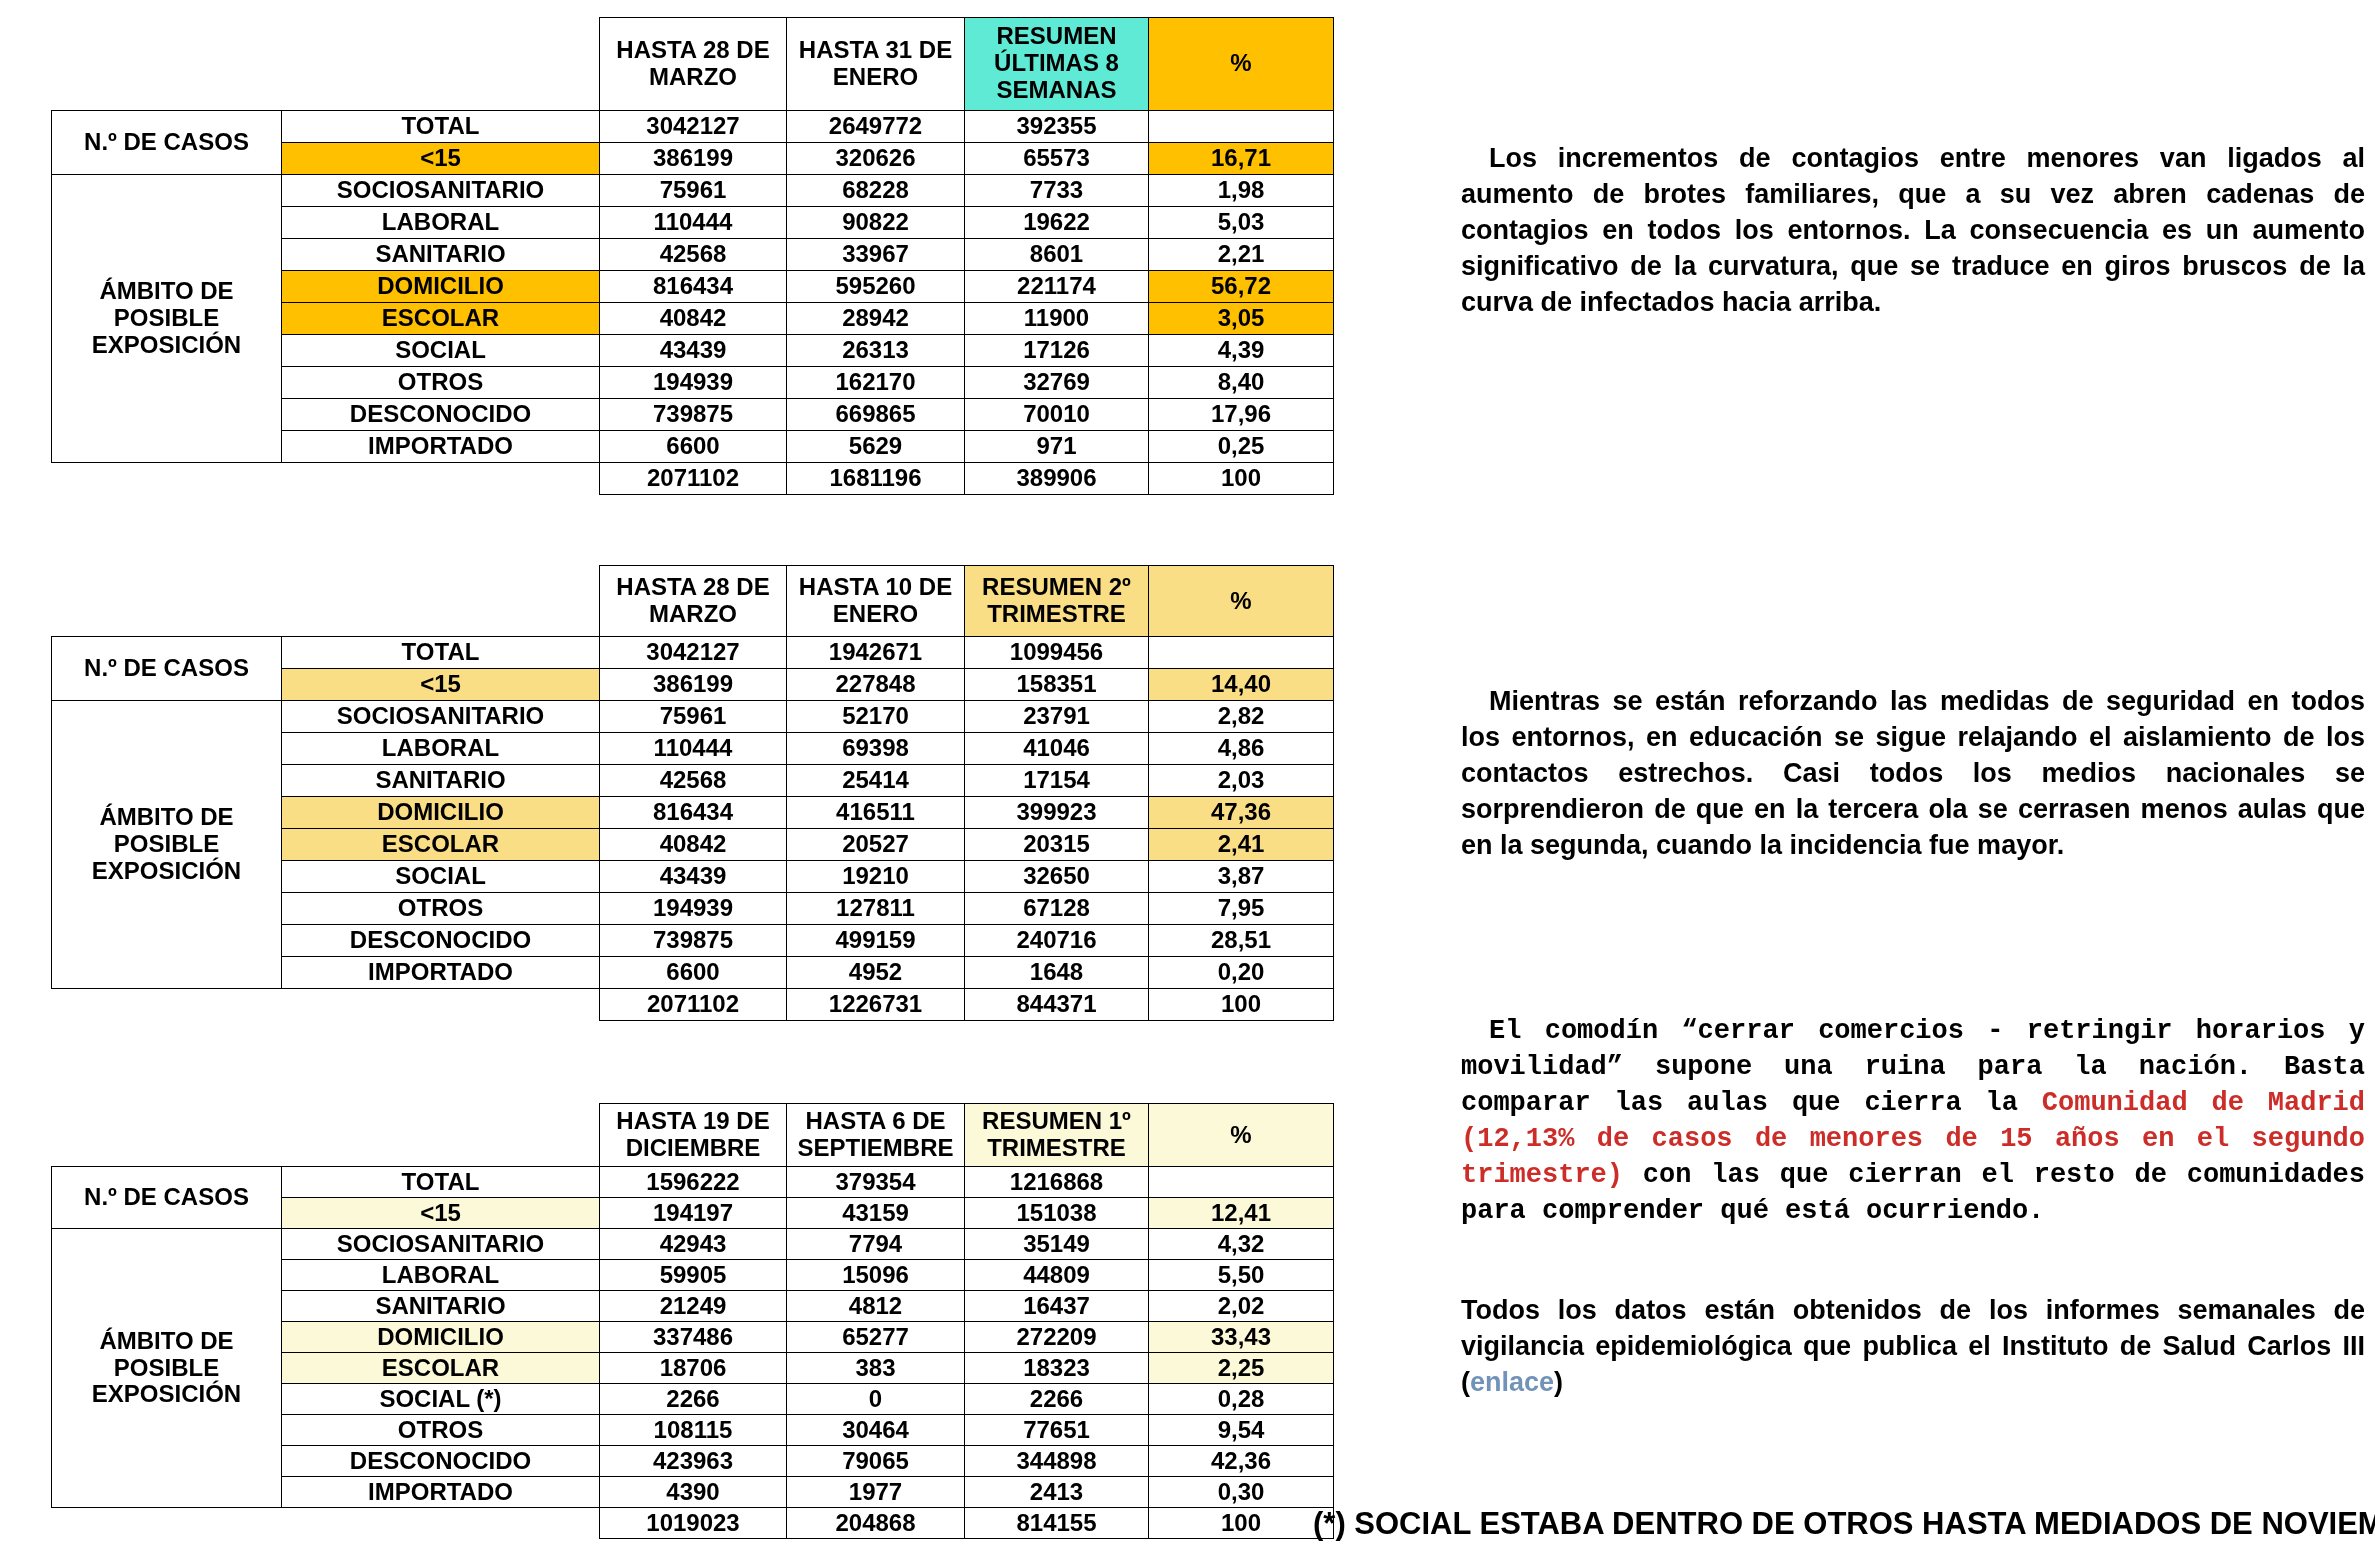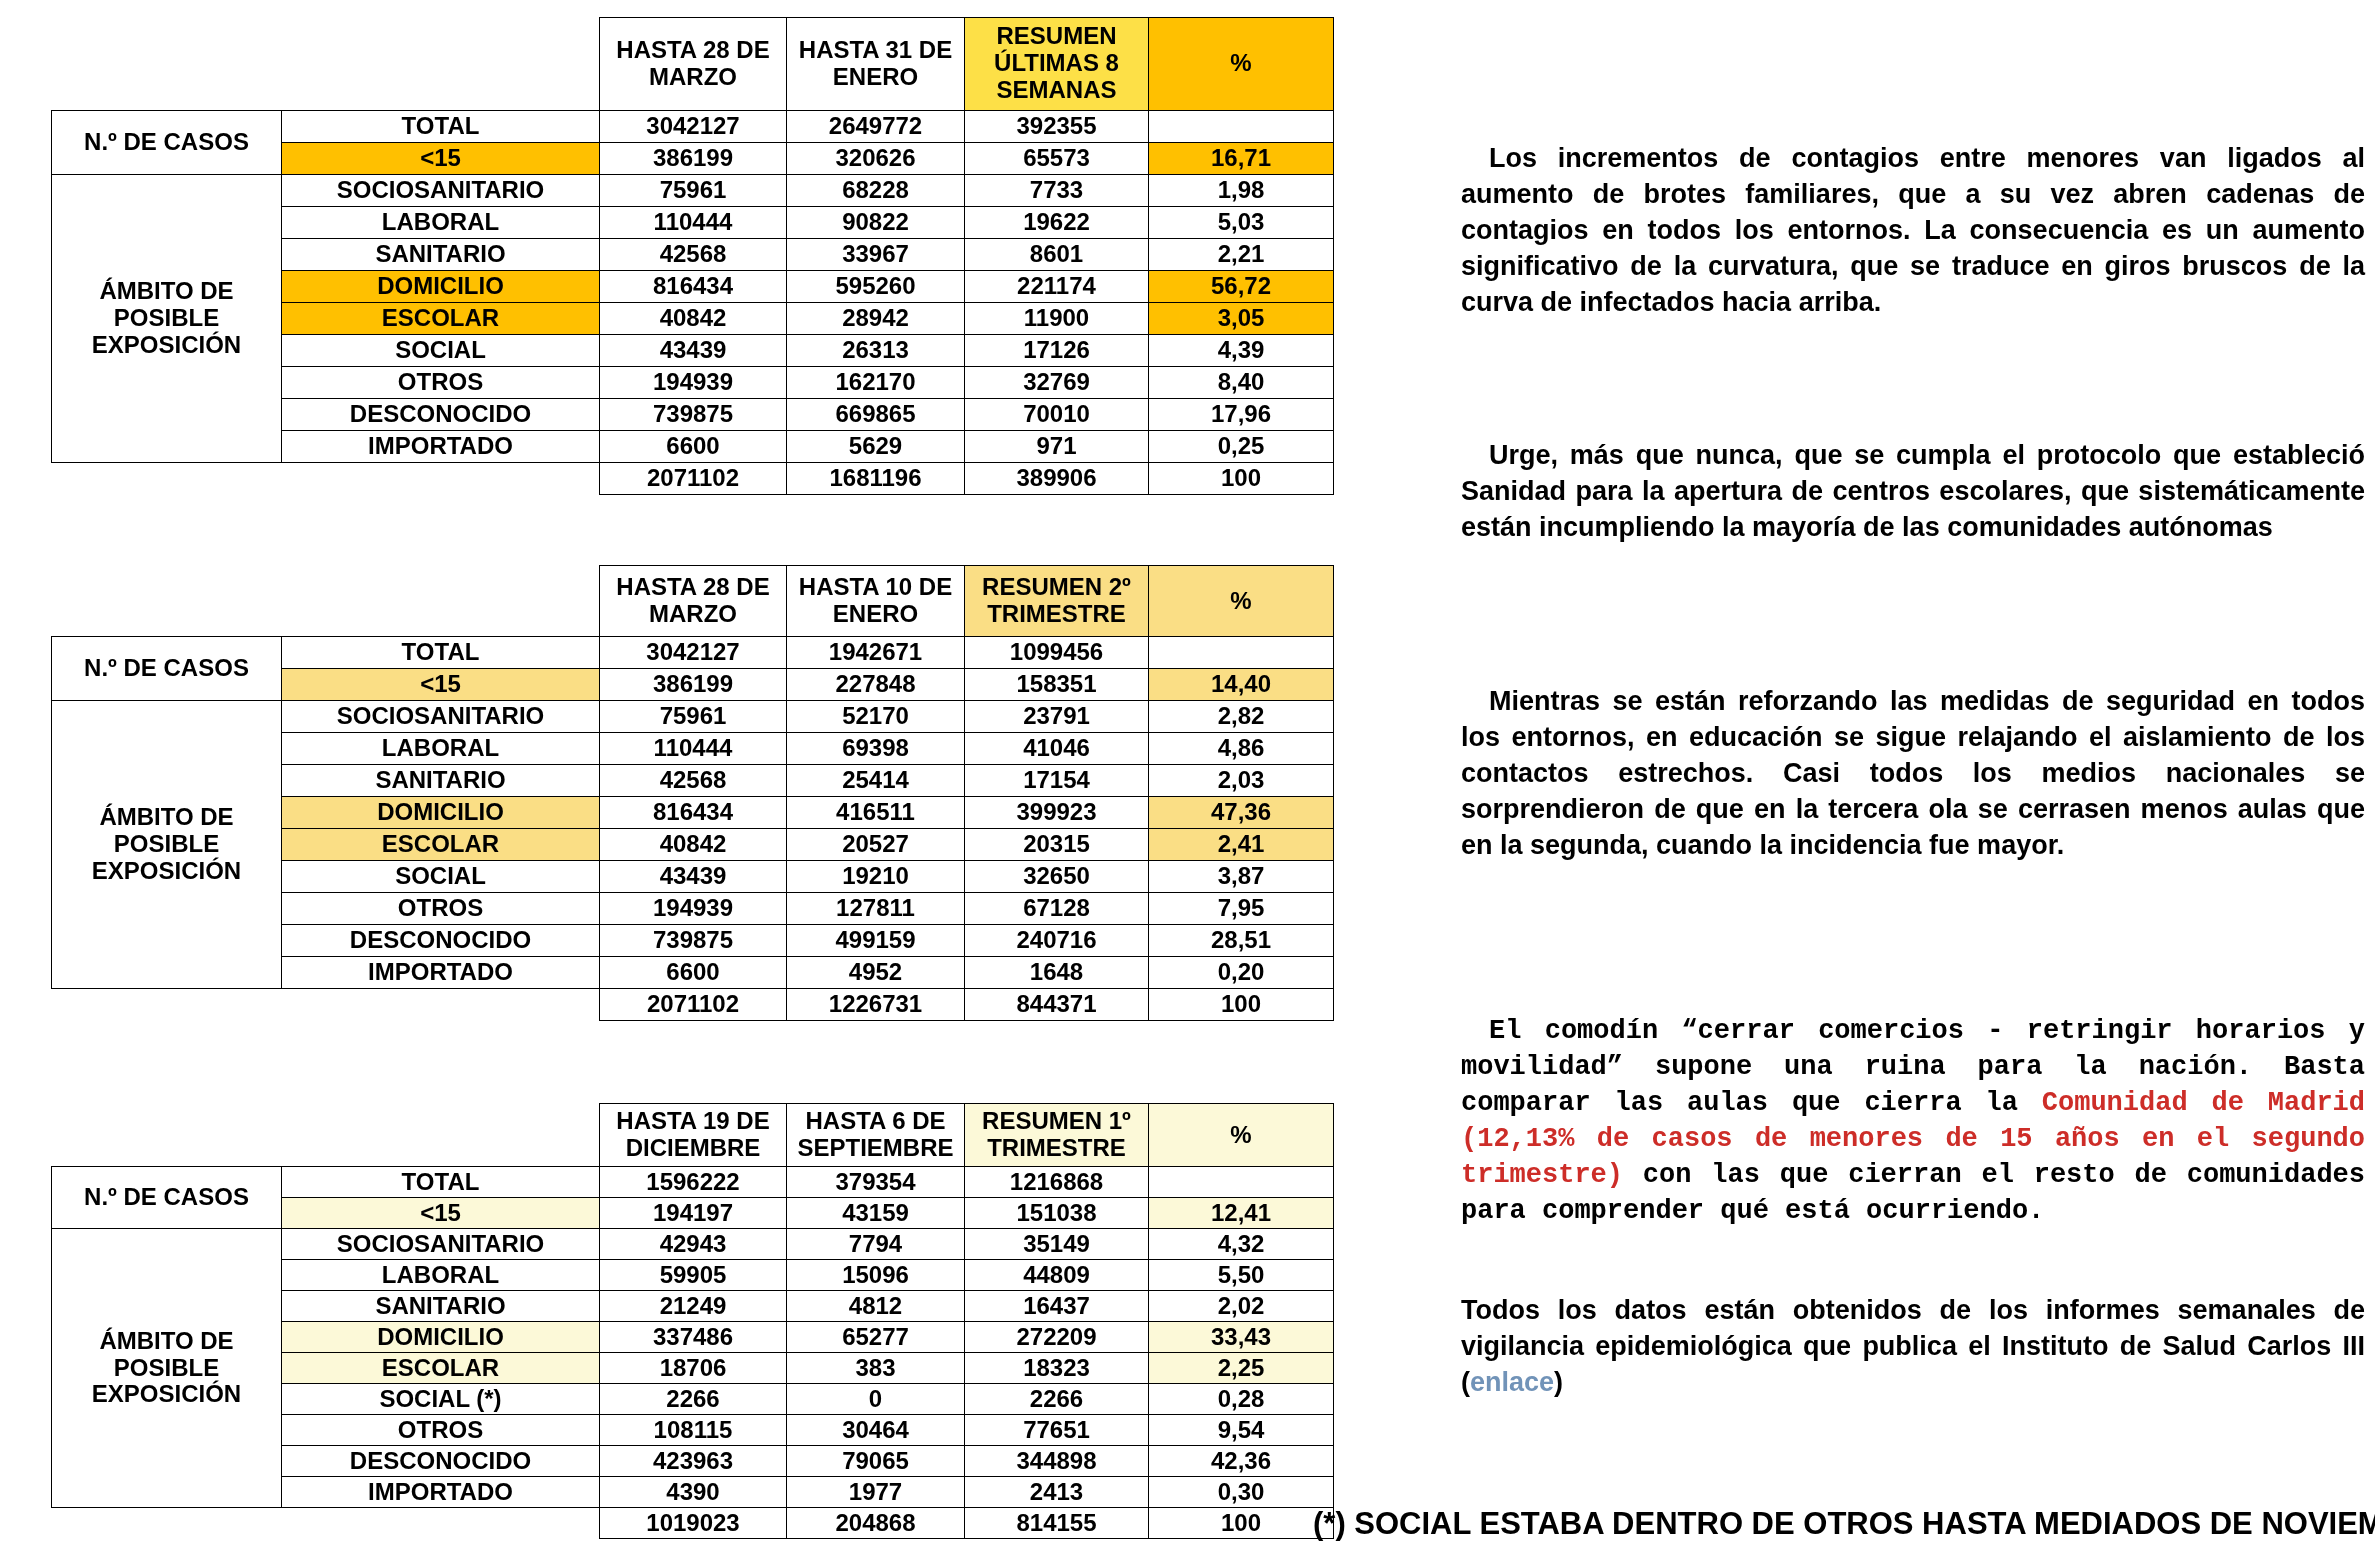--- a/index.html
+++ b/index.html
@@ -46,21 +46,21 @@
         <col style="width:187px">
       <col style="width:178px">
         <col style="width:184px">
         <col style="width:185px">
     </colgroup>
     <tbody>
         <tr class="hdr">
           <td class="ghost" colspan="2"></td>
           <th>HASTA 28 DE MARZO</th>
           <th>HASTA 31 DE ENERO</th>
-          <th style="background: #fde047;">RESUMEN ÚLTIMAS 8 SEMANAS</th>
+          <th style="background: #5eead4;">RESUMEN ÚLTIMAS 8 SEMANAS</th>
           <th style="background: rgb(255, 192, 0);">%</th>
         </tr>
         <tr class="r">
           <td rowspan="2">N.º DE CASOS</td>
           <td>TOTAL</td>
           <td>3042127</td>
           <td>2649772</td>
           <td>392355</td>
           <td></td>
         </tr>
@@ -351,21 +351,20 @@
           <td class="ghost" colspan="2"></td>
           <td>1019023</td>
           <td>204868</td>
           <td>814155</td>
           <td>100</td>
         </tr>
       </tbody>
   </table>
 
   <p id="p0" class="para indent"><span>Los incrementos de contagios entre menores van ligados al aumento de brotes familiares, que a su vez abren cadenas de contagios en todos los entornos. La consecuencia es un aumento significativo de la curvatura, que se traduce en giros bruscos de la curva de infectados hacia arriba.</span></p>
-  <p id="p1" class="para indent"><span>Urge, más que nunca, que se cumpla el protocolo que estableció Sanidad para la apertura de centros escolares, que sistemáticamente están incumpliendo la mayoría de las comunidades autónomas</span></p>
   <p id="p2" class="para indent"><span>Mientras se están reforzando las medidas de seguridad en todos los entornos, en educación se sigue relajando el aislamiento de los contactos estrechos. Casi todos los medios nacionales se sorprendieron de que en la tercera ola se cerrasen menos aulas que en la segunda, cuando la incidencia fue mayor.</span></p>
   <p id="p3" class="para indent"><span>El comodín “cerrar comercios - retringir horarios y movilidad” supone una ruina para la nación. Basta comparar las aulas que cierra la </span><span style="color: rgb(205, 45, 40);">Comunidad de Madrid (12,13% de casos de menores de 15 años en el segundo trimestre)</span><span> con las que cierran el resto de comunidades para comprender qué está ocurriendo.</span></p>
   <p id="p4" class="para"><span>Todos los datos están obtenidos de los informes semanales de vigilancia epidemiológica que publica el Instituto de Salud Carlos III (</span><span style="color: rgb(113, 147, 184);">enlace</span><span>)</span></p>
 
   <div id="footnote">(*) SOCIAL ESTABA DENTRO DE OTROS HASTA MEDIADOS DE NOVIEMBRE</div>
 
 </div>
 
 
 </body></html>

